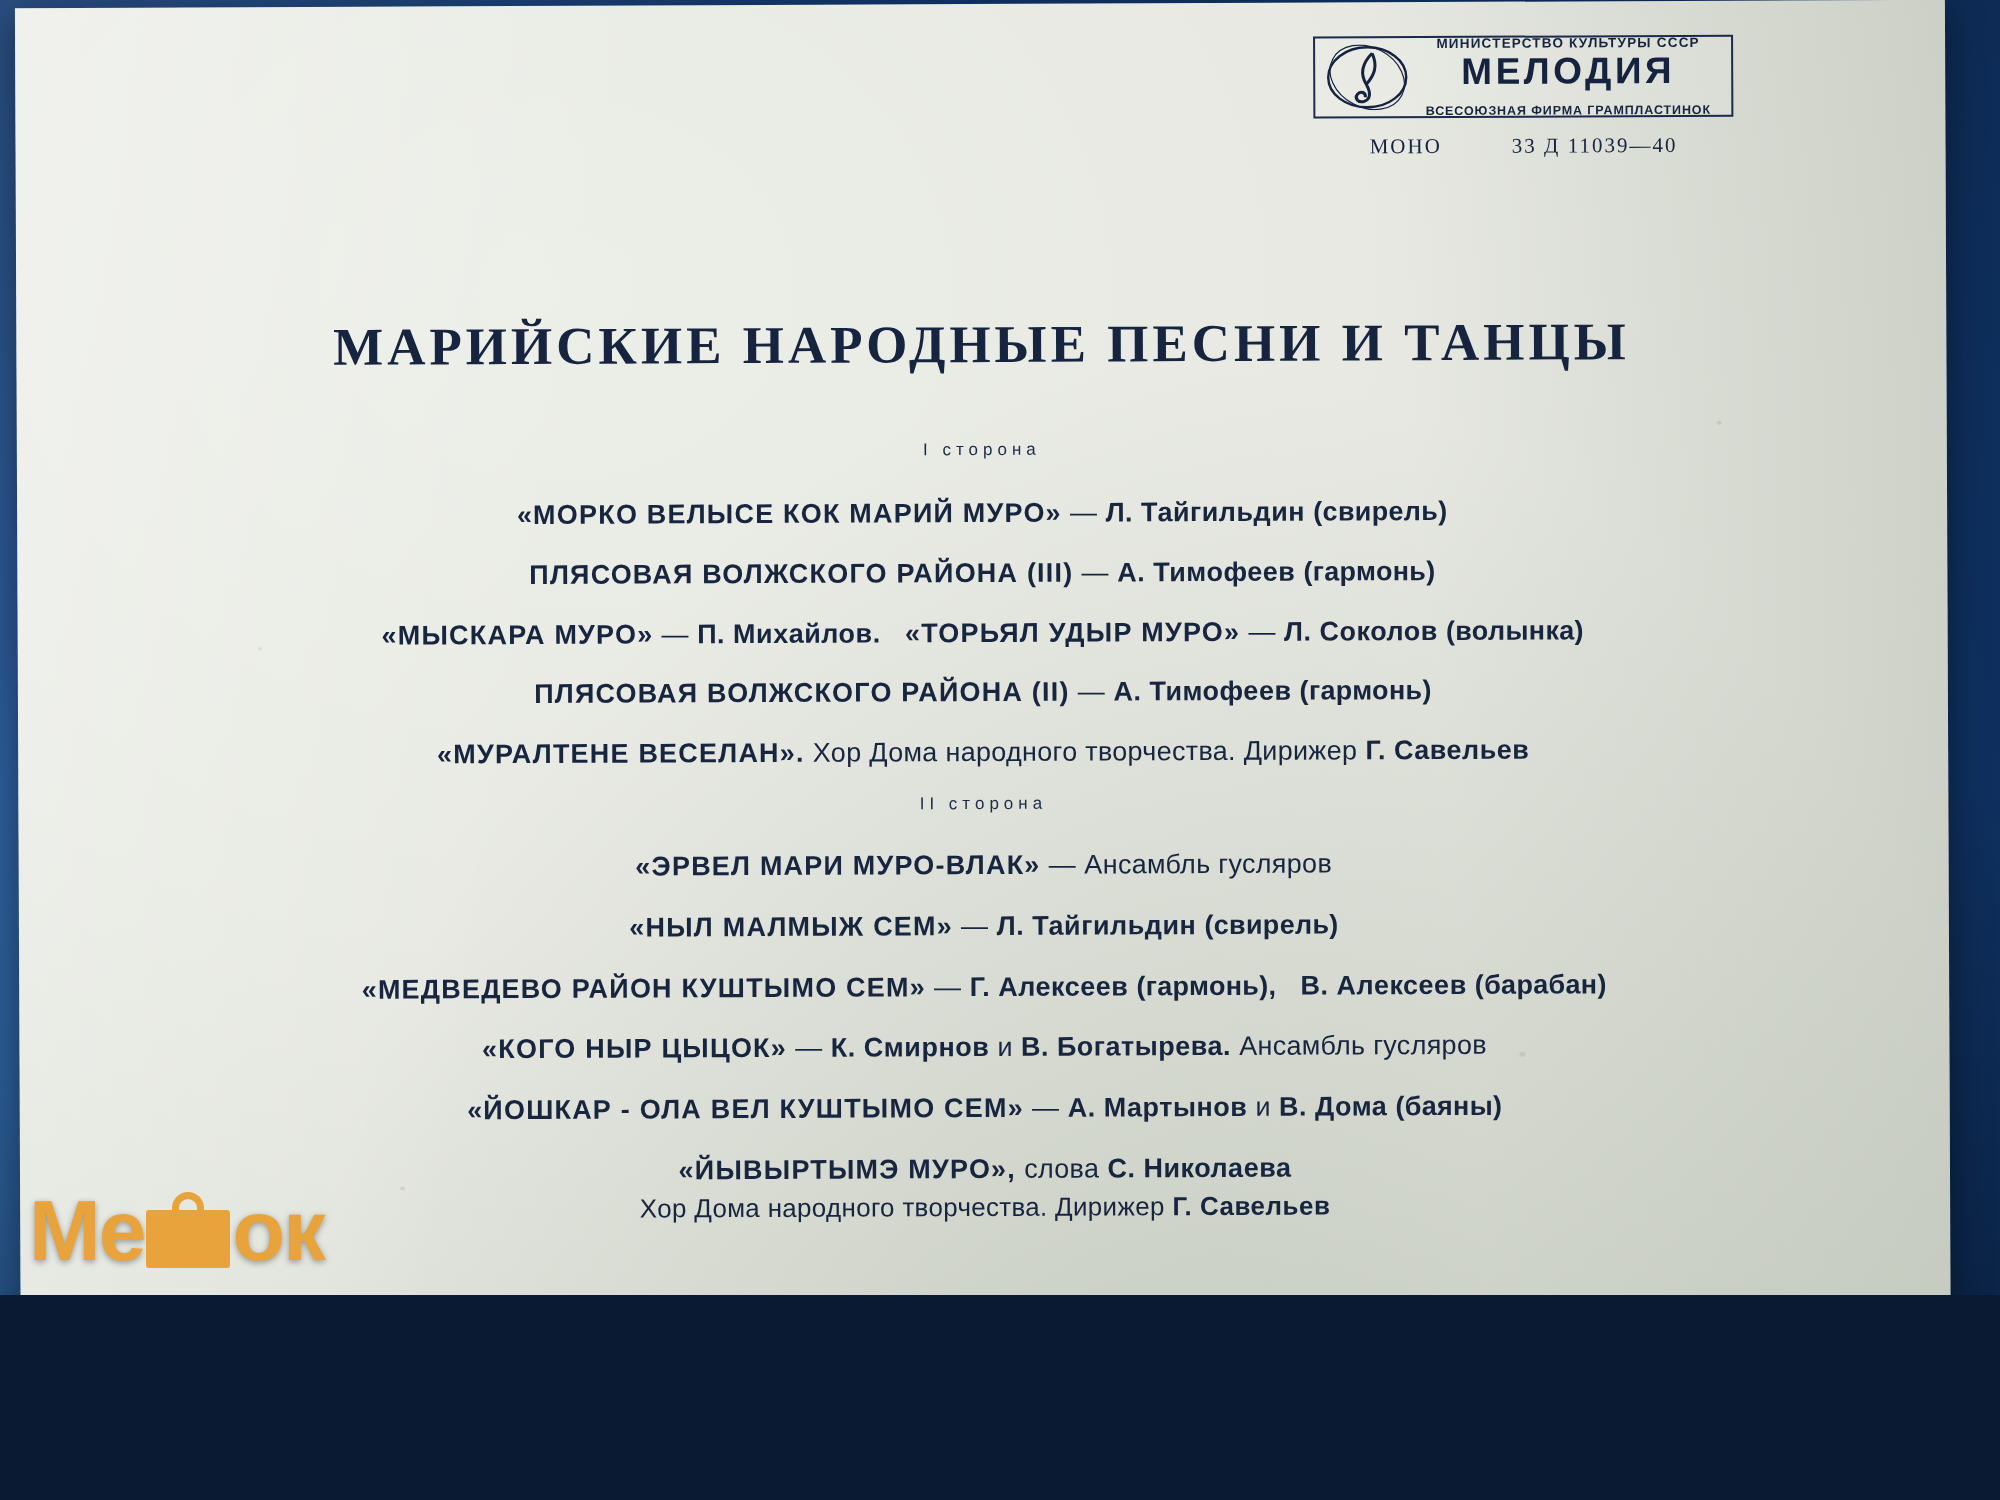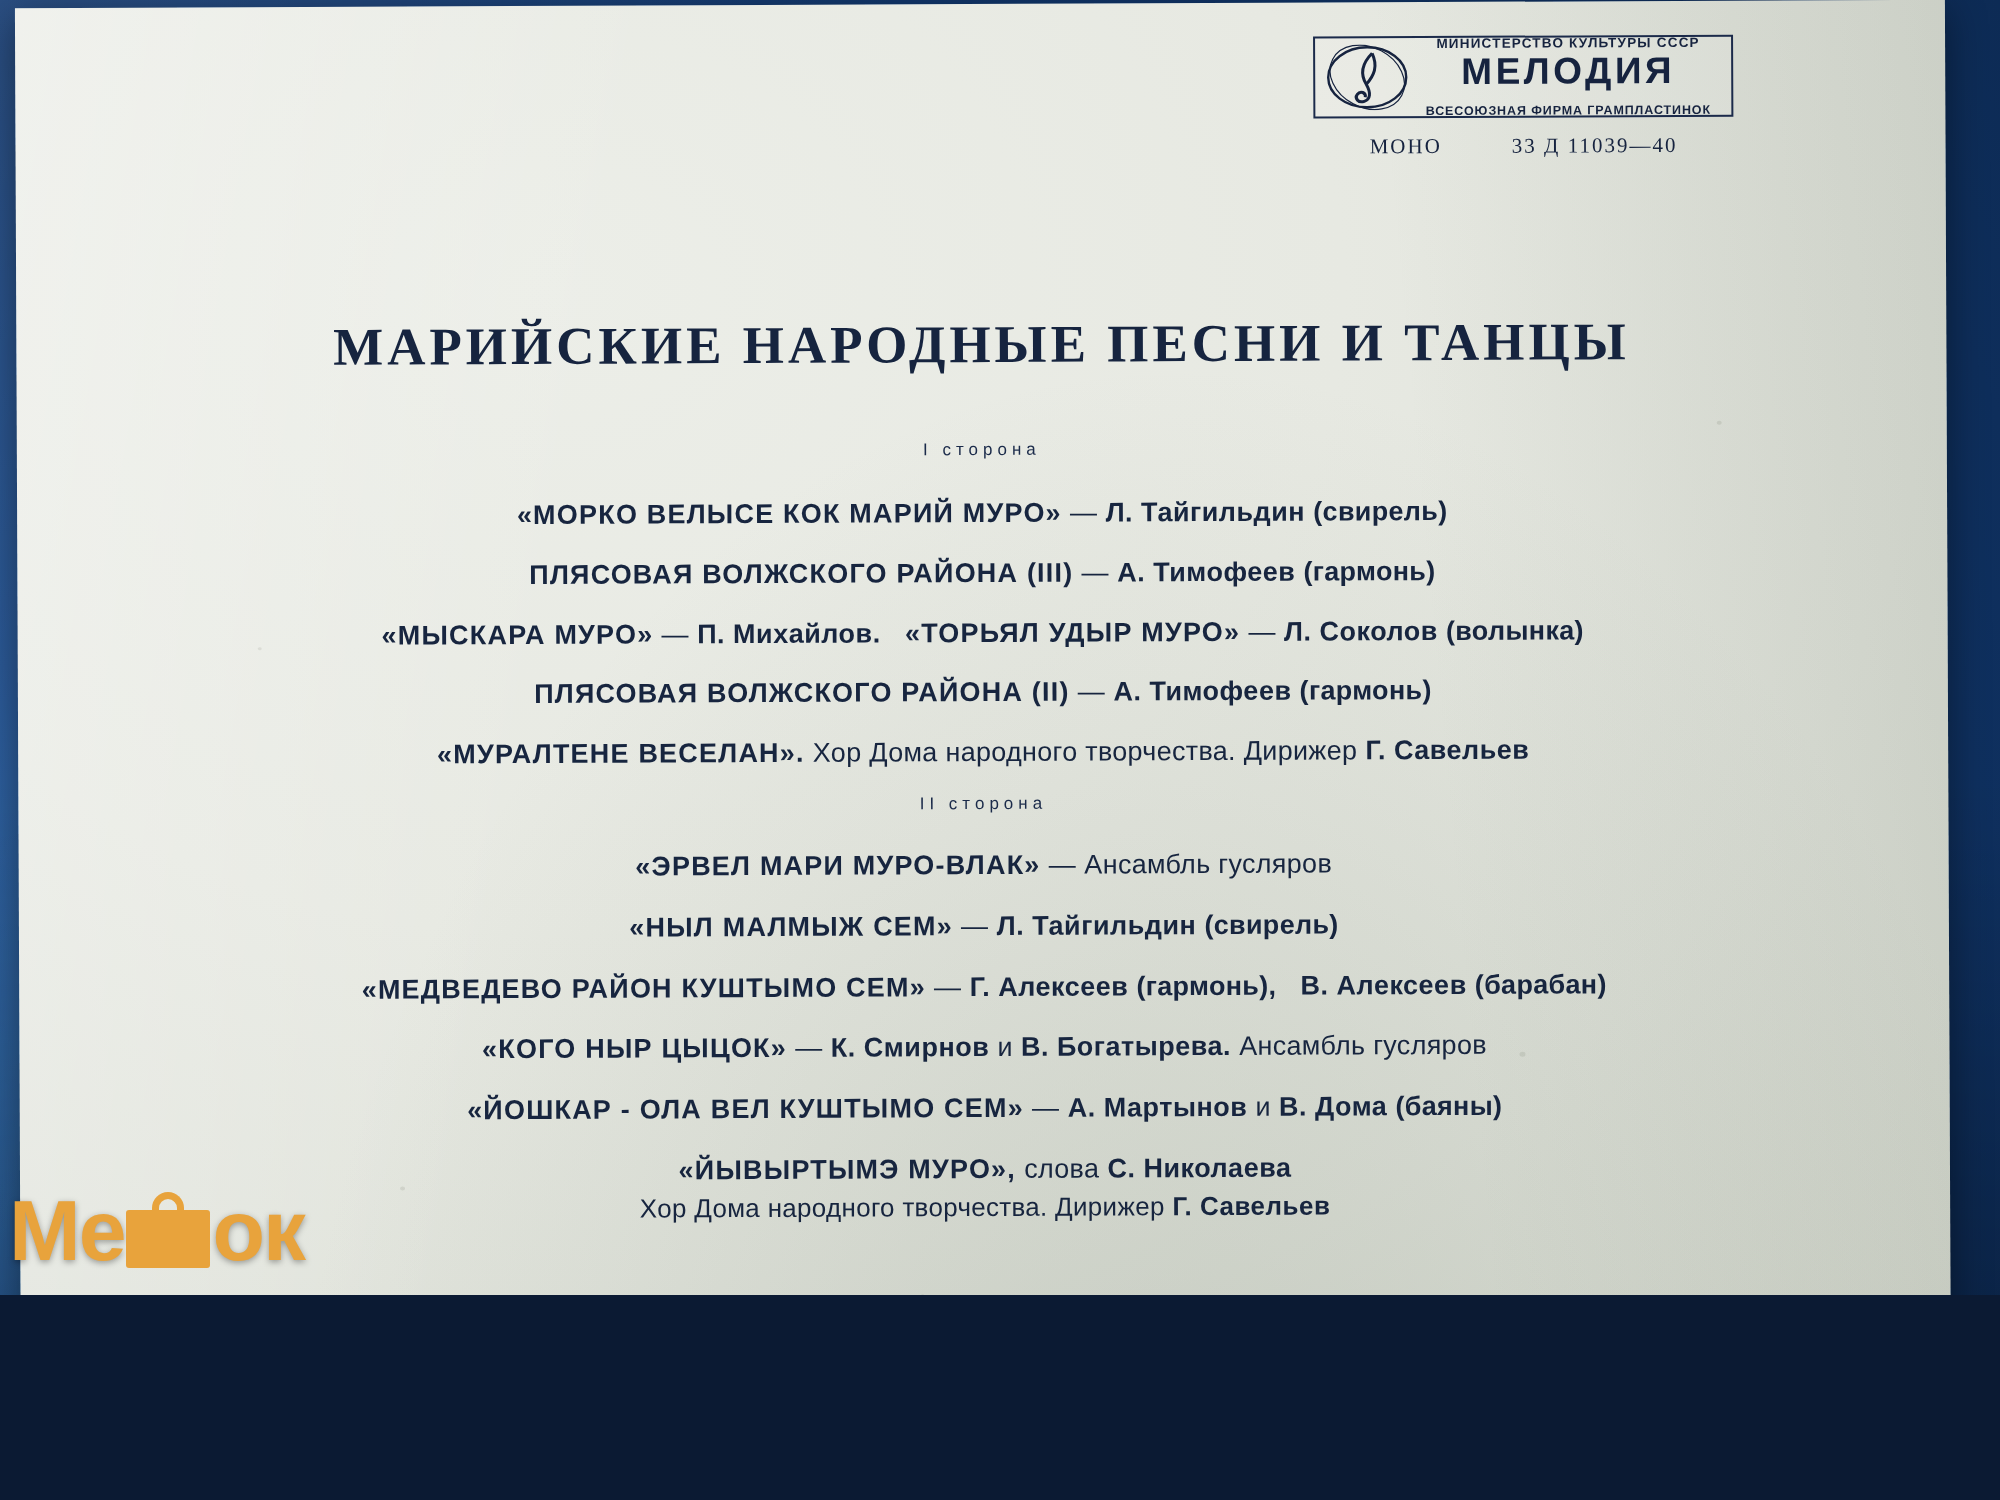--- a/index.html
+++ b/index.html
@@ -195,21 +195,21 @@
   .dash { font-weight: 400; }
   .second-line {
     display: block;
     font-size: 26px;
     margin-top: 4px;
   }
 
   
   #watermark {
     position: absolute;
-    left: 9px;
+    left: 29px;
     bottom: 22px;
     z-index: 10;
     display: flex;
     align-items: center;
     font-family: "Liberation Sans", sans-serif;
     font-size: 86px;
     font-weight: 700;
     color: #e8a33c;
     letter-spacing: -2px;
     text-shadow: 0 2px 6px rgba(0,0,0,0.35);

